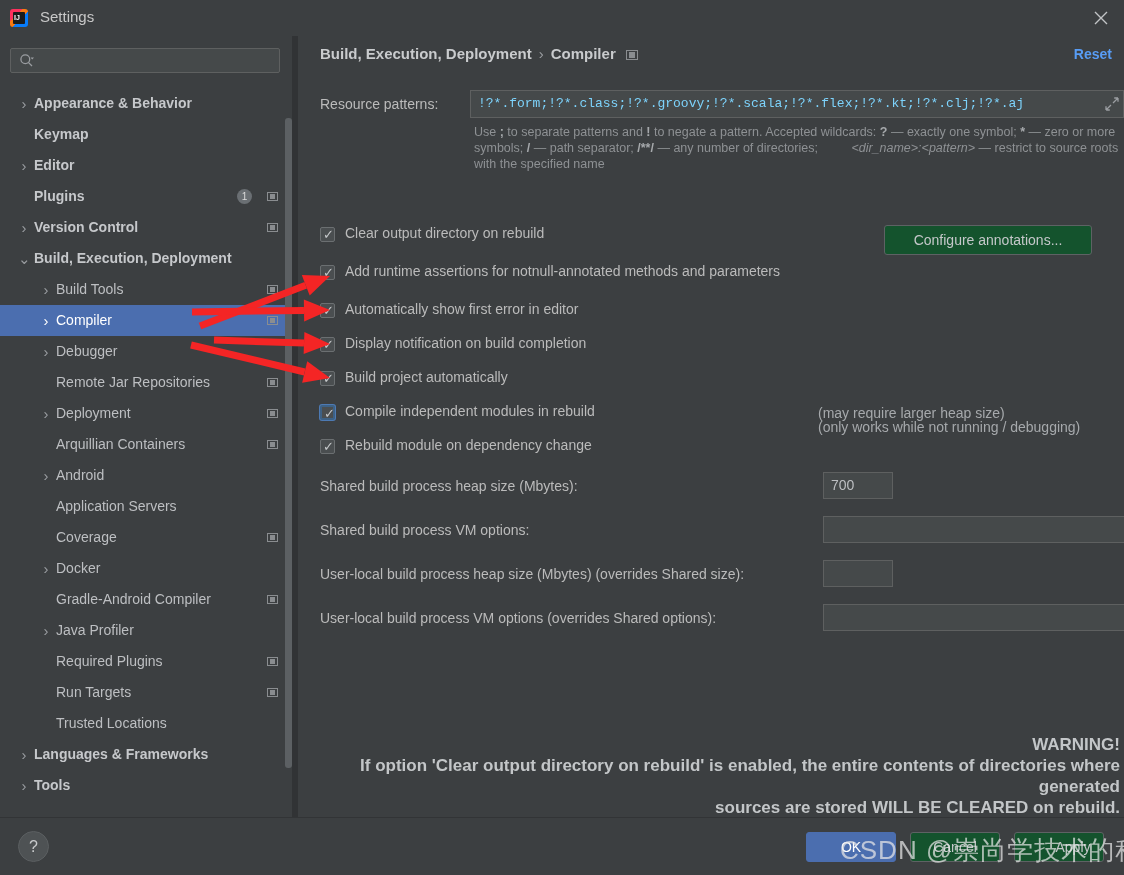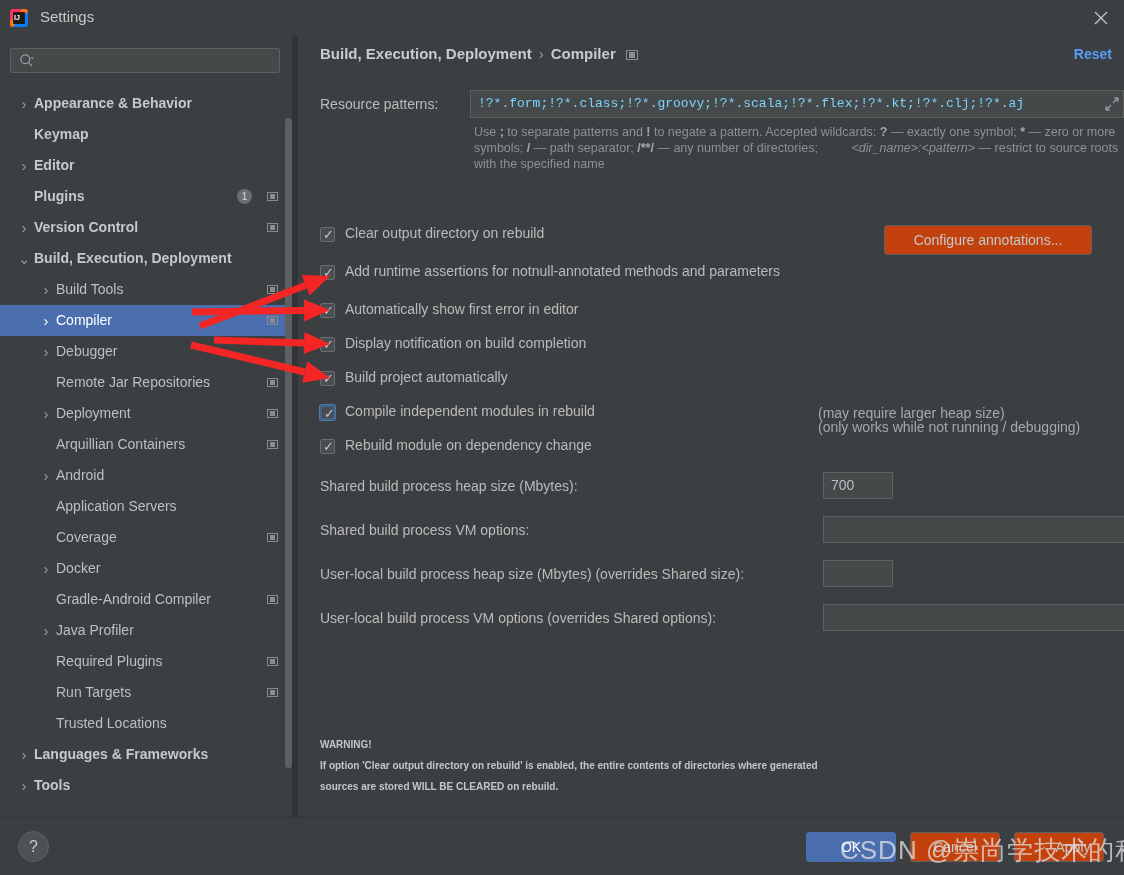--- a/index.html
+++ b/index.html
@@ -75,28 +75,28 @@
 
   
   .cbrow{position:absolute;left:22px;height:20px;}
   .cb{position:absolute;left:0;top:0;width:15px;height:15px;border:1px solid #6b6f71;background:#4a4e50;
      box-sizing:border-box;border-radius:2px;cursor:pointer;}
   .cb.focused{border:2px solid #3d6185;background:#4a4e50;box-shadow:0 0 0 1px #4d7ab3;}
   .cb .tick{position:absolute;left:2px;top:-2px;font-size:13px;color:#c5c8ca;line-height:17px;}
   .cbrow .cbl{position:absolute;left:25px;top:-2px;font-size:14px;color:#bbbbbb;white-space:nowrap;}
   .hint{position:absolute;font-size:14px;color:#a6a9ac;white-space:nowrap;}
 
-  .btn{position:absolute;background:#c2410c;border:1px solid #5e6264;border-radius:3px;color:#c5c8ca;
+  .btn{position:absolute;background:#14532d;border:1px solid #5e6264;border-radius:3px;color:#c5c8ca;
      font-size:14px;font-family:"Liberation Sans",sans-serif;cursor:pointer;box-sizing:border-box;text-align:center;}
 
   .tfield{position:absolute;background:#45494a;border:1px solid #5e6060;box-sizing:border-box;}
   .tfield .tval{position:absolute;left:7px;top:4px;font-size:14px;color:#bdbfc2;}
 
-  .warn{position:absolute;left:22px;top:698px;width:800px;font-size:10px;font-weight:bold;
-     color:#c3c6c8;line-height:21px;}
+  .warn{position:absolute;left:22px;top:698px;width:800px;font-size:17px;font-weight:bold;
+     color:#c3c6c8;line-height:21px;text-align:right;}
 
   
   .bottombar{position:absolute;left:0;top:817px;width:1124px;height:58px;background:#3c3f41;
      border-top:1px solid #323436;}
   .help-btn{position:absolute;left:18px;top:13px;width:31px;height:31px;border-radius:50%;
      background:#4e5254;border:1px solid #5b5f61;color:#c9cbcd;font-size:16px;text-align:center;
      line-height:30px;cursor:pointer;box-sizing:border-box;}
   .okbtn{position:absolute;left:806px;top:14px;width:90px;height:30px;background:#4b6eaf;border:1px solid #4b6eaf;
      border-radius:3px;color:#ffffff;font-size:14px;line-height:28px;text-align:center;cursor:pointer;box-sizing:border-box;}
   .cancelbtn{position:absolute;left:910px;top:14px;width:90px;height:30px;line-height:28px;}

